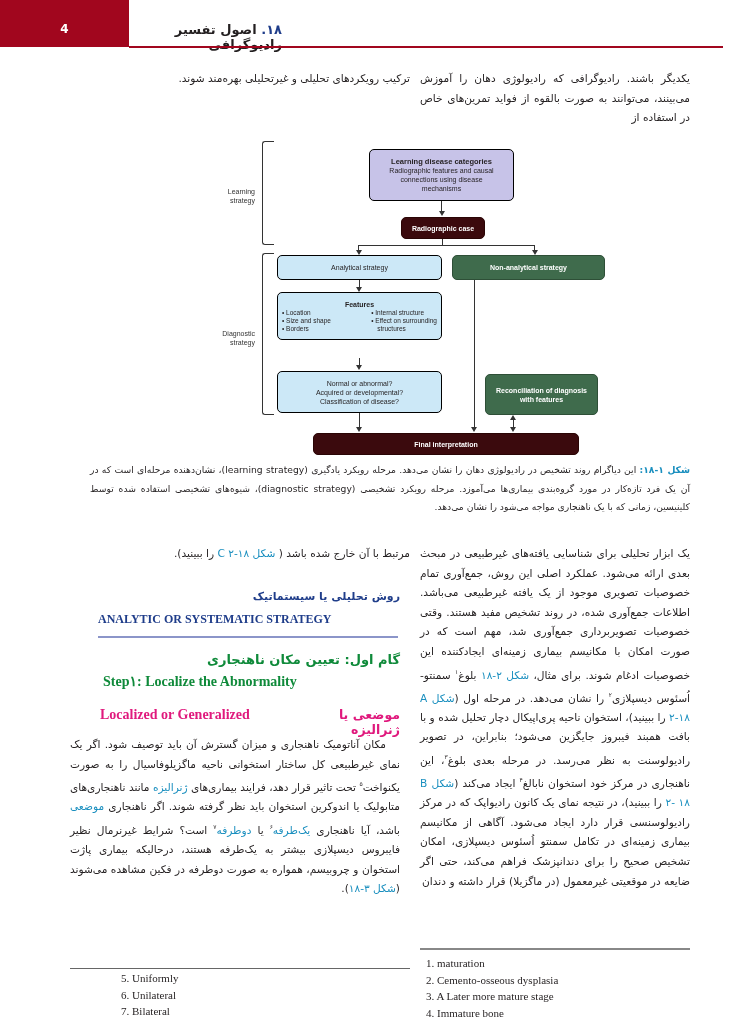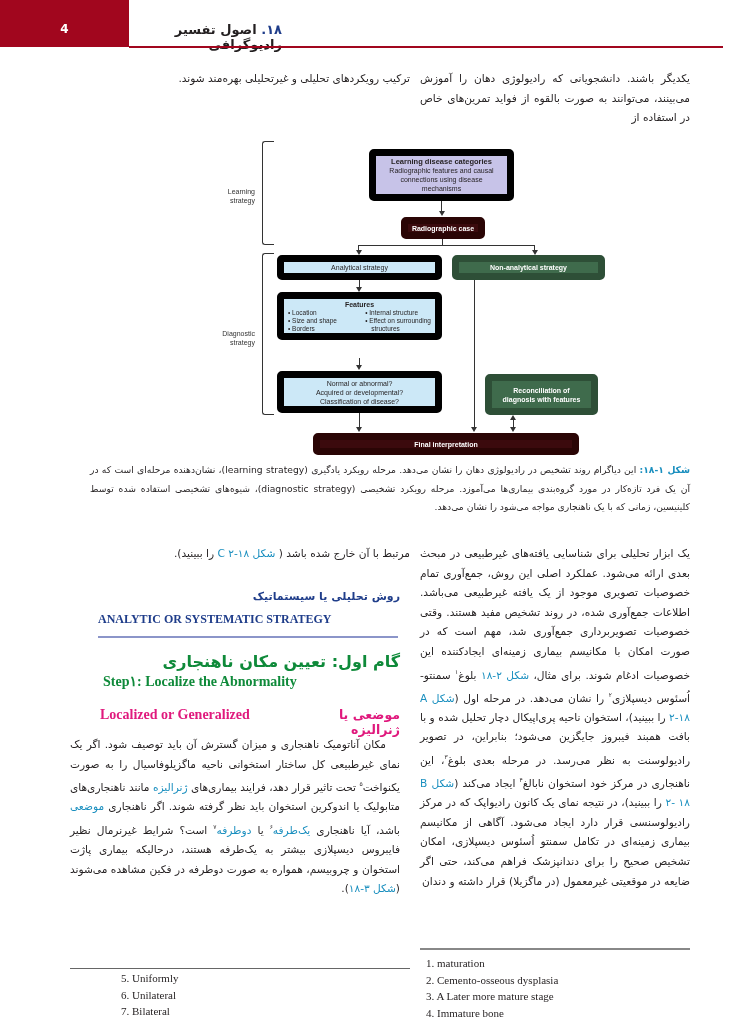--- a/index.html
+++ b/index.html
@@ -14,21 +14,21 @@
   .hdr-title .num { color: #1f3d8a; }
 
   .rtl { direction: rtl; text-align: justify; text-align-last: right; }
   .para { position: absolute; font-size: 10.6px; line-height: 19.6px; }
 
   .top-right { left: 420px; top: 69px; width: 270px; }
   .top-left  { left: 70px;  top: 69px; width: 340px; text-align: right; text-align-last: right; }
 
   
   .fig { position: absolute; left: 205px; top: 137px; width: 395px; height: 320px; font-family: "Liberation Sans", sans-serif; }
-  .box { position: absolute; border: 7px solid #000000; border-radius: 5px; text-align: center; font-size: 7px; line-height: 9px; display: flex; flex-direction: column; justify-content: center; align-items: center; }
+  .box { position: absolute; border: 1px solid #000000; border-radius: 5px; text-align: center; font-size: 7px; line-height: 9px; display: flex; flex-direction: column; justify-content: center; align-items: center; }
   .b-learn { left: 164px; top: 12px; width: 145px; height: 52px; background: #c7c3e8; }
   .b-learn b { font-size: 7.5px; }
   .b-radcase { left: 196px; top: 80px; width: 84px; height: 22px; background: #3b0a0d; color: #fff; border-color: #2a0505; font-size: 7px; font-weight: bold; }
   .b-analytic { left: 72px; top: 118px; width: 165px; height: 25px; background: #cce8f7; font-size: 7px; }
   .b-nonanalytic { left: 247px; top: 118px; width: 153px; height: 25px; background: #3f6b4c; color: #fff; font-weight: bold; border-color: #2e4f37; }
   .b-features { left: 72px; top: 155px; width: 165px; height: 48px; background: #cce8f7; align-items: stretch; padding: 2px 4px; }
   .b-features .ft { font-weight: bold; text-align: center; font-size: 7px; }
   .b-features .cols { display: flex; justify-content: space-between; text-align: left; font-size: 6.5px; line-height: 8px; }
   .b-q { left: 72px; top: 234px; width: 165px; height: 42px; background: #cce8f7; }
   .b-recon { left: 280px; top: 237px; width: 113px; height: 41px; background: #3f6b4c; color: #fff; font-weight: bold; border-color: #2e4f37; }
@@ -53,39 +53,39 @@
   .fn-rule-l { position: absolute; left: 70px; top: 968px; width: 340px; height: 1px; background: #666; }
   .fn { position: absolute; font-family: "Liberation Serif", serif; font-size: 11px; line-height: 16.5px; color: #231f20; direction: ltr; text-align: left; }
   .fn-right { left: 426px; top: 955px; }
   .fn-left { left: 73px; top: 970px; margin-left: 48px; }
 
   
   .left-first { left: 70px; top: 544px; width: 340px; text-align: right; text-align-last: right; }
   .sec-fa { position: absolute; left: 70px; top: 590px; width: 330px; direction: rtl; text-align: right; color: #1f3d8a; font-size: 11px; font-weight: bold; }
   .sec-en { position: absolute; left: 98px; top: 612px; font-family: "Liberation Serif", serif; font-weight: bold; font-size: 12px; color: #1f3d8a; }
   .sec-rule { position: absolute; left: 98px; top: 636px; width: 300px; height: 2px; background: #8b95c9; }
-  .step-fa { position: absolute; left: 70px; top: 652px; width: 330px; direction: rtl; text-align: right; color: #0f8a3a; font-size: 16px; font-weight: bold; }
+  .step-fa { position: absolute; left: 70px; top: 652px; width: 330px; direction: rtl; text-align: right; color: #0f8a3a; font-size: 13px; font-weight: bold; }
   .step-en { position: absolute; left: 103px; top: 673px; font-family: "Liberation Serif", serif; font-weight: bold; font-size: 14px; color: #0f8a3a; }
   .loc-en { position: absolute; left: 100px; top: 707px; font-family: "Liberation Serif", serif; font-weight: bold; font-size: 14px; color: #e0197d; }
   .loc-fa { position: absolute; left: 290px; top: 707px; width: 110px; direction: rtl; text-align: right; font-size: 12.5px; font-weight: bold; color: #e0197d; }
   .body-left { left: 70px; top: 735px; width: 330px; }
   sup { font-size: 6px; }
 </style>
 </head>
 <body>
 
 <div class="hdr-block"></div>
 <div class="hdr-pagenum">4</div>
 <div class="hdr-title">
   <span class="num">۱۸.</span>
   <span>اصول تفسیر رادیوگرافی</span>
 </div>
 <div class="hdr-rule"></div>
 
-<div class="para rtl top-right">یکدیگر باشند. دانشجویانی که رادیولوژی دهان را آموزش می‌بینند، می‌توانند به صورت بالقوه از فواید تمرین‌های خاص در استفاده از</div>
+<div class="para rtl top-right">یکدیگر باشند. رادیوگرافی که رادیولوژی دهان را آموزش می‌بینند، می‌توانند به صورت بالقوه از فواید تمرین‌های خاص در استفاده از</div>
 <div class="para rtl top-left">ترکیب رویکردهای تحلیلی و غیرتحلیلی بهره‌مند شوند.</div>
 
 <div class="fig">
 
   <div class="brk" style="left:57px; top:4px; height:104px;"></div>
   <div class="brk" style="left:57px; top:116px; height:162px;"></div>
   <div class="side-lbl" style="left:8px; top:50px; width:42px;">Learning strategy</div>
   <div class="side-lbl" style="left:0px; top:192px; width:50px;">Diagnostic strategy</div>
 
   <div class="box b-learn">

